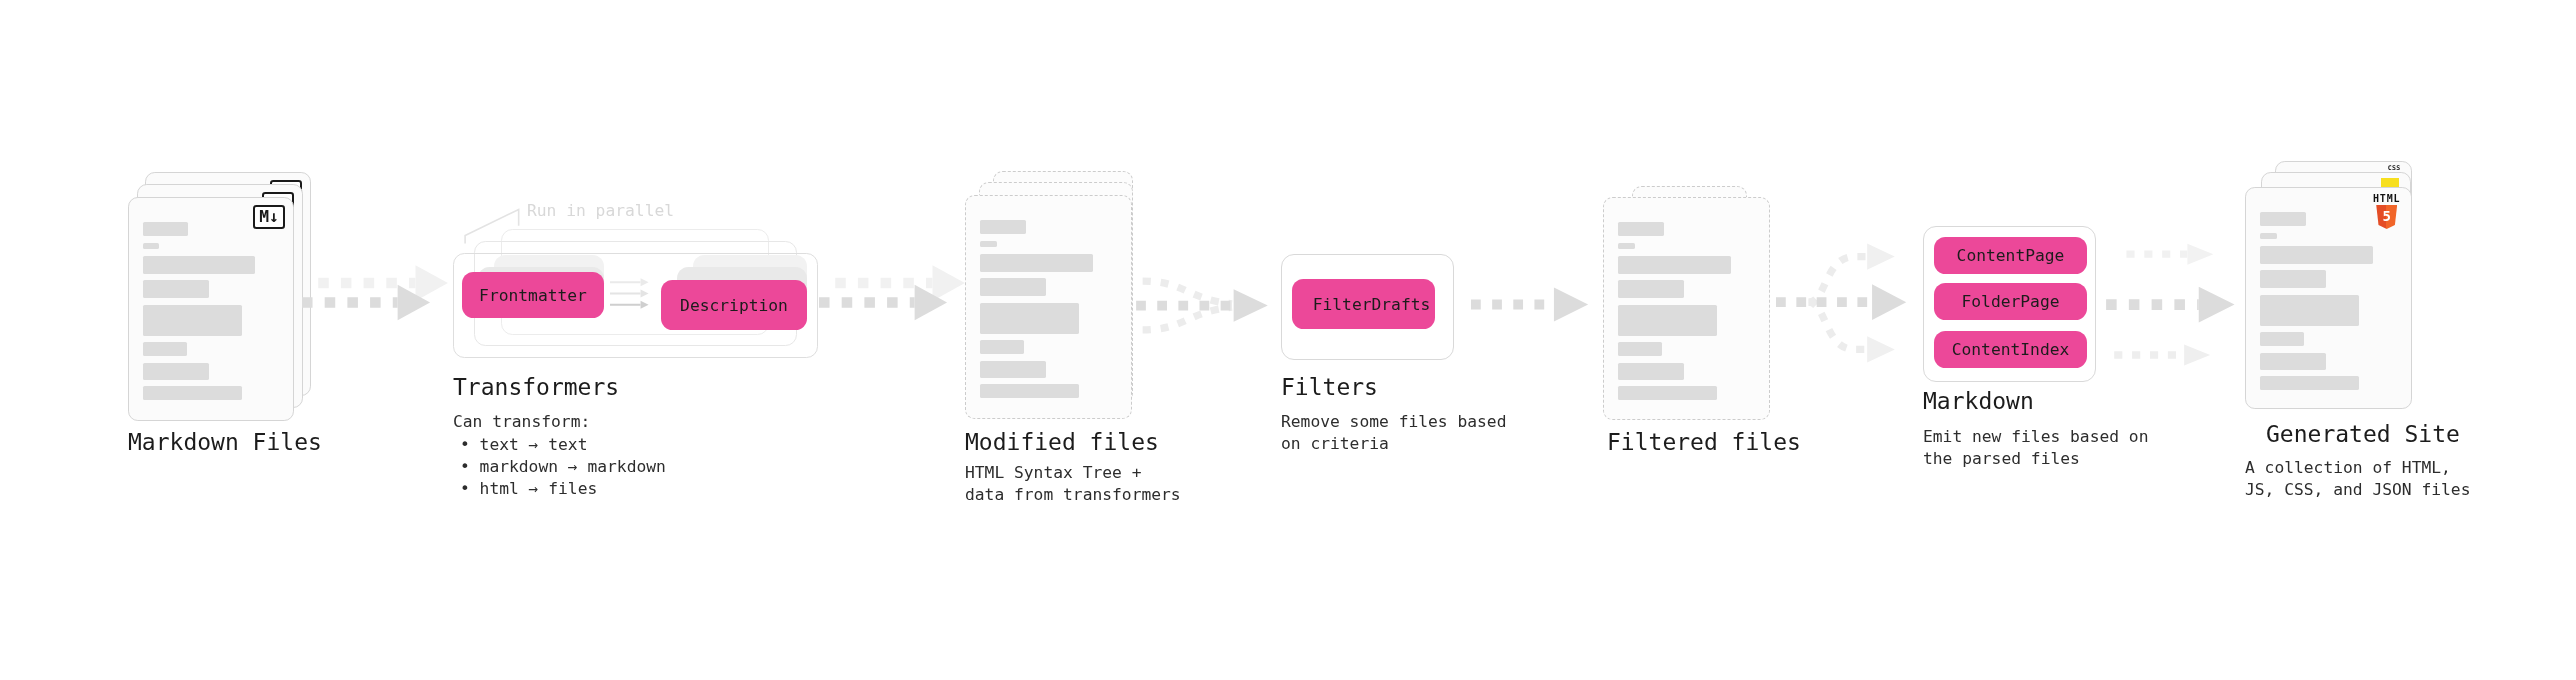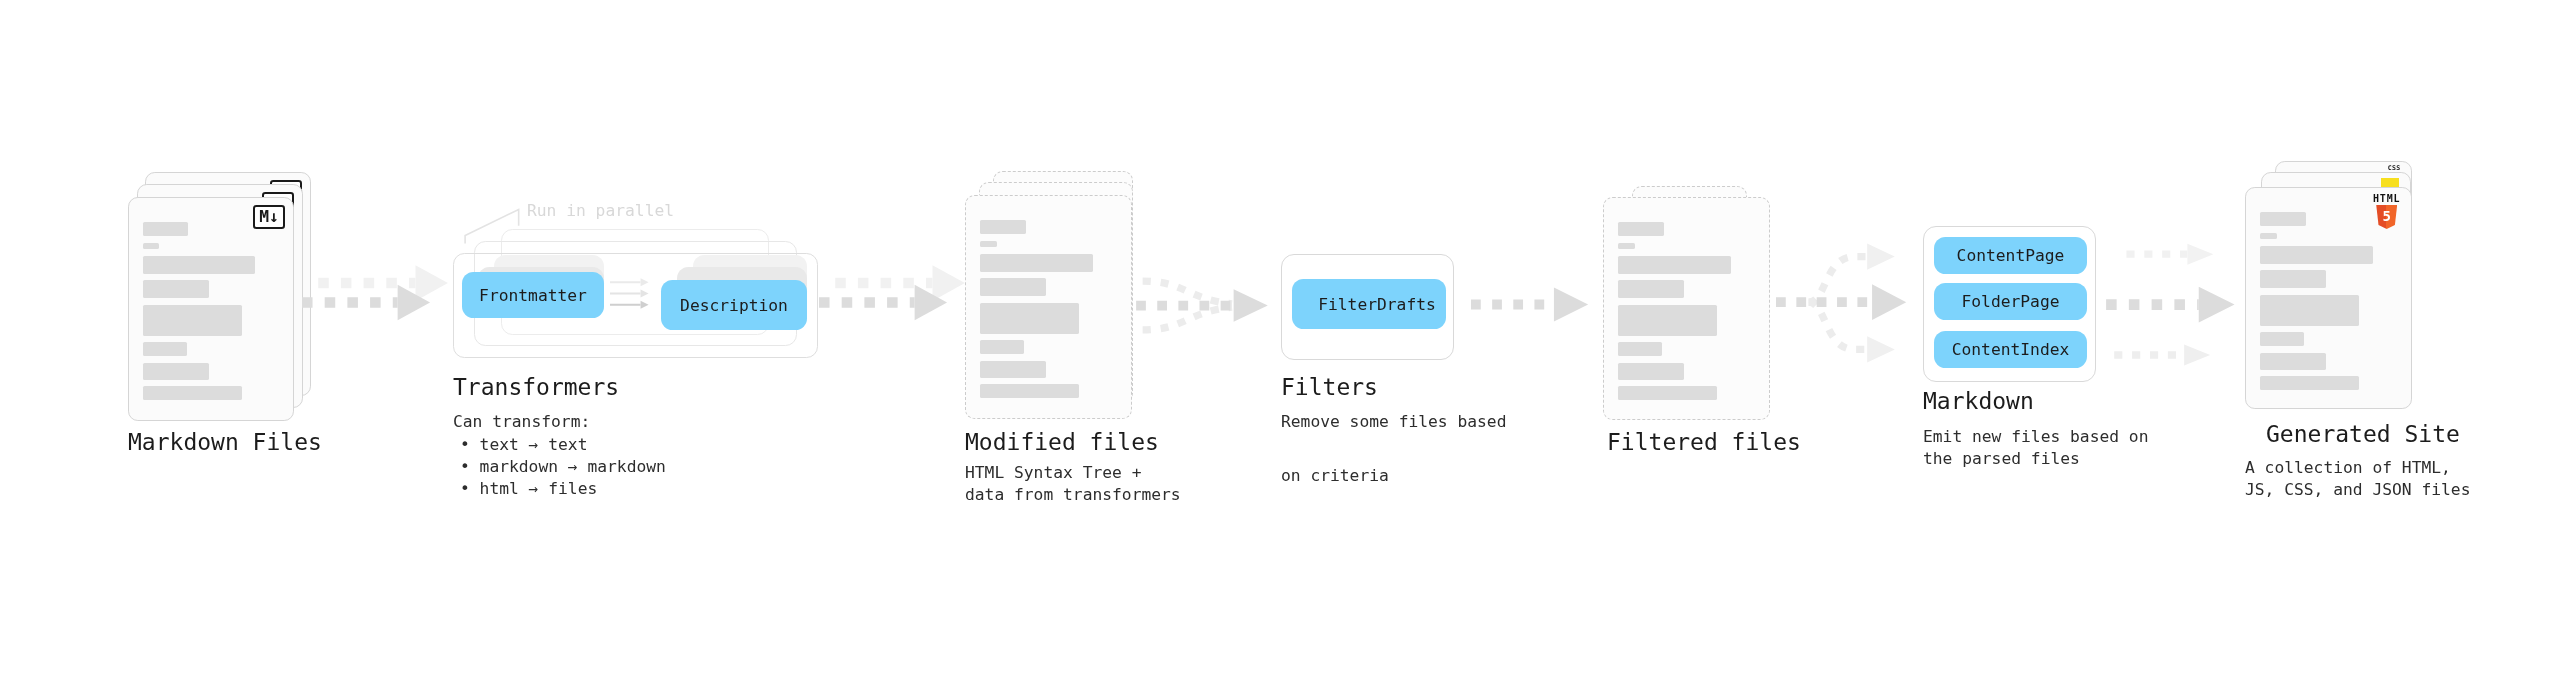--- a/index.html
+++ b/index.html
@@ -24,21 +24,21 @@
   
   .md-badge { position:absolute; top:6.5px; right:8.1px; border:2.4px solid #1a1a1a; border-radius:3.3px;
               background:#ffffff; font-weight:bold; font-size:16.3px; line-height:20.3px; padding:0 4.1px; color:#1a1a1a; }
 
   
   .stage-label { position:absolute; font-size:23px; color:#1c1c1c; white-space:nowrap; }
   .stage-desc  { position:absolute; font-size:16.3px; line-height:22px; color:#2d2d2d; white-space:nowrap; }
   .note-text   { position:absolute; font-size:16.3px; color:#d8d8d8; white-space:nowrap; }
 
   
-  .pill { position:absolute; background:#7dd3fc; border-radius:11.4px; display:flex; align-items:center;
+  .pill { position:absolute; background:#ec4899; border-radius:11.4px; display:flex; align-items:center;
           justify-content:center; font-size:16.3px; color:#1c1c1c; white-space:nowrap; }
   .pill-ghost { position:absolute; border-radius:11.4px; }
   .g1 { background:#e9e9e9; }
   .g2 { background:#f2f2f2; }
   .frame { position:absolute; background:#ffffff; border:1.6px solid #d9d9d9; border-radius:13px; }
   .ghost-frame { position:absolute; border-radius:11.4px; border:1.6px solid #e7e7e7; background:transparent; }
 
   .arrow { position:absolute; }
   svg { display:block; }
 </style>
@@ -143,24 +143,24 @@
   <div class="arrow" style="left:1136px; top:273px;">
     <svg width="140" height="65" viewBox="0 0 172 80">
       <path d="M8,10 C60,10 62,32 118,38" stroke="#ececec" stroke-width="9" stroke-dasharray="10 12" fill="none"></path>
       <path d="M8,70 C60,70 62,48 118,42" stroke="#ececec" stroke-width="9" stroke-dasharray="10 12" fill="none"></path>
       <line x1="0" y1="40" x2="118" y2="40" stroke="#dcdcdc" stroke-width="12" stroke-dasharray="12 14"></line>
       <polygon points="120,20 162,40 120,60" fill="#dcdcdc"></polygon>
     </svg>
   </div>
 
   <div class="frame" style="left:1281px; top:254px; width:173px; height:106px;"></div>
-  <div class="pill" style="left:1292px; top:279px; width:154px; height:50px;padding-left:16px;">FilterDrafts</div>
+  <div class="pill" style="left:1292px; top:279px; width:143px; height:50px;padding-left:16px;">FilterDrafts</div>
   <div class="stage-label" style="left:1281px; top:374px;">Filters</div>
   <div class="stage-desc" style="left:1281px; top:411px;">Remove some files based</div>
-  <div class="stage-desc" style="left:1281px; top:433px;margin-top:32px;">on criteria</div>
+  <div class="stage-desc" style="left:1281px; top:433px;">on criteria</div>
 
   <div class="arrow" style="left:1471px; top:276px;">
     <svg width="122" height="57" viewBox="0 0 150 70">
       <line x1="0" y1="35" x2="102" y2="35" stroke="#dcdcdc" stroke-width="12" stroke-dasharray="12 14"></line>
       <polygon points="102,14 144,35 102,56" fill="#dcdcdc"></polygon>
     </svg>
   </div>
 
   <div class="doc-card dashed" style="left:1632px; top:186px; width:115px; height:215px;"></div>
   <div class="doc-card dashed" style="left:1603px; top:197px; width:167px; height:223px;">

